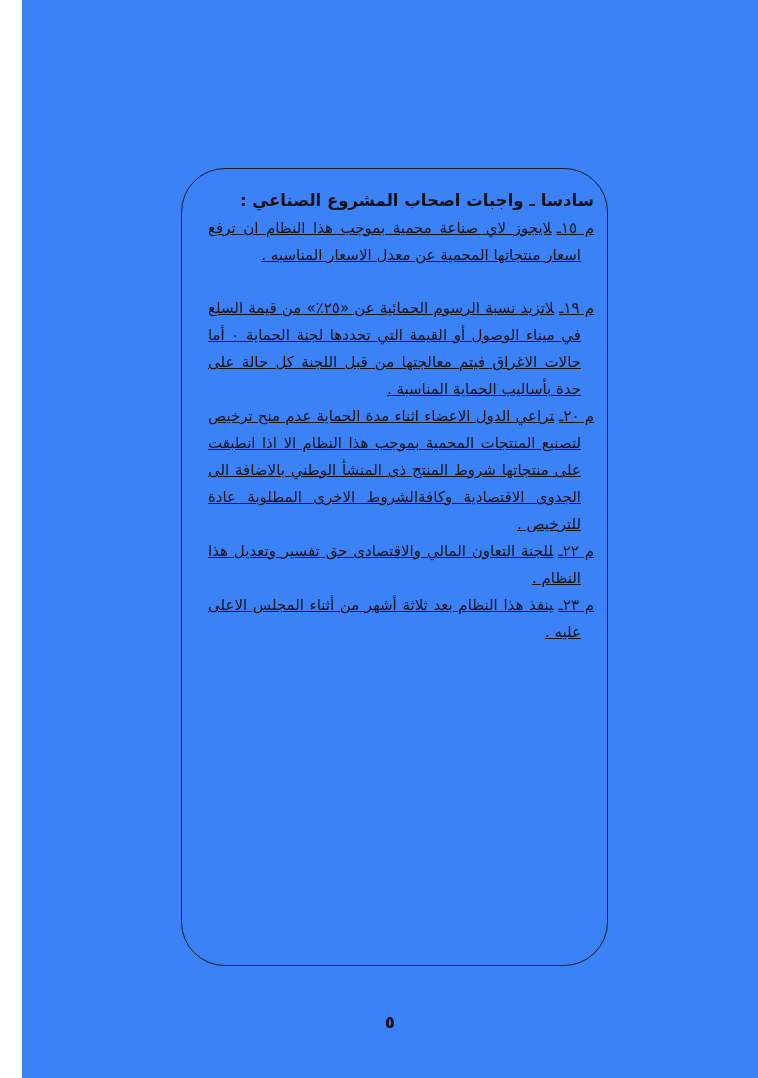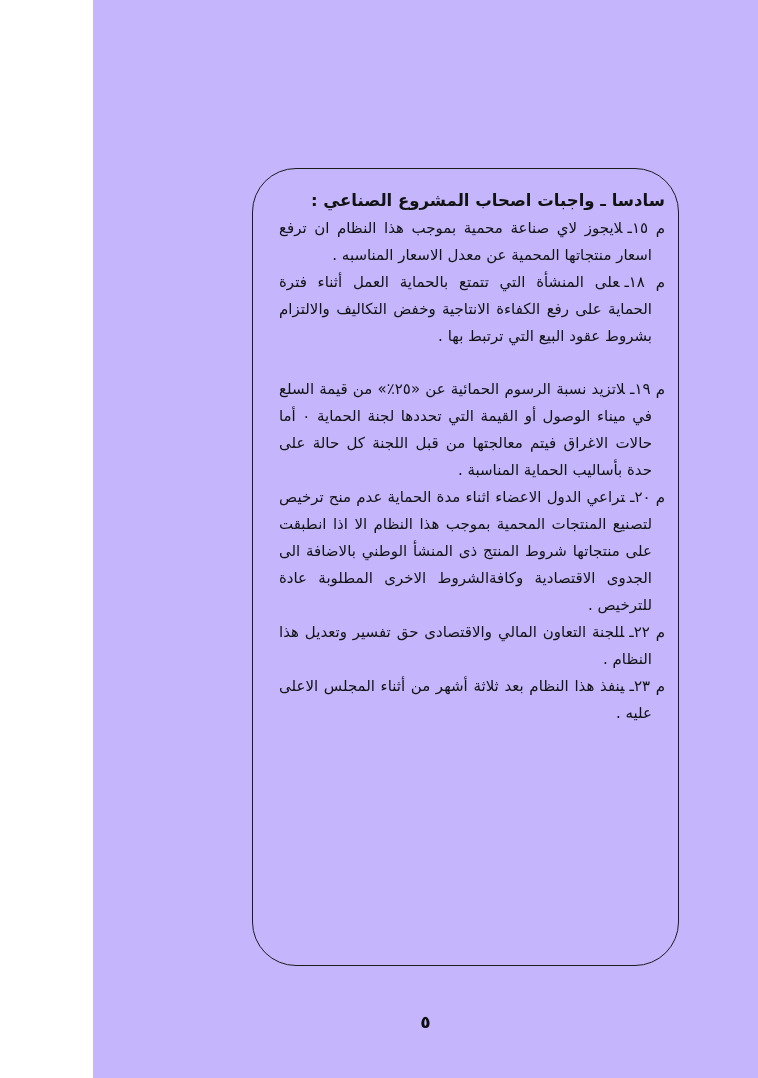--- a/index.html
+++ b/index.html
@@ -2,23 +2,23 @@
 <html lang="ar" dir="rtl"><head>
 <meta charset="utf-8">
 <style>
   html, body {
     margin: 0;
     padding: 0;
     background: #ffffff;
   }
   .page {
     position: relative;
-    width: 665px;
+    width: 736px;
     height: 1078px;
-    background: #c4b5fd;
+    background: #3b82f6;
     font-family: "DejaVu Sans", sans-serif;
     color: #121212;
     overflow: hidden;
   }
   .content-frame {
     position: absolute;
     left: 159px;
     top: 168px;
     width: 427px;
     height: 798px;
@@ -40,20 +40,21 @@
   }
   .article {
     margin: 0;
     font-size: 15px;
     line-height: 27px;
     direction: rtl;
     text-align: justify;
     
     padding-right: 13px;
     text-indent: -13px;
+    text-decoration: underline;
   }
   .article .marker {
     white-space: nowrap;
     margin-inline-end: 5px;
   }
   .page-number {
     position: absolute;
     left: 0;
     right: 0;
     top: 1012px;
@@ -66,21 +67,20 @@
 </head>
 <body>
 
 <div class="page">
 
   <div class="content-frame">
 
     <div class="section">
       <div class="section-heading">سادسا ـ واجبات اصحاب المشروع الصناعي :</div>
       <p class="article"><span class="marker">م ١٥ـ</span><span>لايجوز لاي صناعة محمية بموجب هذا النظام ان ترفع اسعار منتجاتها المحمية عن معدل الاسعار المناسبه .</span></p>
-      <p class="article"><span class="marker">م ١٨ـ</span><span>على المنشأة التي تتمتع بالحماية العمل أثناء فترة الحماية على رفع الكفاءة الانتاجية وخفض التكاليف والالتزام بشروط عقود البيع التي ترتبط بها .</span></p>
     </div>
 
     <div class="section">
       <p class="article"><span class="marker">م ١٩ـ</span><span>لاتزيد نسبة الرسوم الحمائية عن «٢٥٪» من قيمة السلع في ميناء الوصول أو القيمة التي تحددها لجنة الحماية ٠ أما حالات الاغراق فيتم معالجتها من قبل اللجنة كل حالة على حدة بأساليب الحماية المناسبة .</span></p>
       <p class="article"><span class="marker">م ٢٠ـ</span><span>تراعي الدول الاعضاء اثناء مدة الحماية عدم منح ترخيص لتصنيع المنتجات المحمية بموجب هذا النظام الا اذا انطبقت على منتجاتها شروط المنتج ذى المنشأ الوطني بالاضافة الى الجدوى الاقتصادية وكافةالشروط الاخرى المطلوبة عادة للترخيص .</span></p>
       <p class="article"><span class="marker">م ٢٢ـ</span><span>للجنة التعاون المالي والاقتصادى حق تفسير وتعديل هذا النظام .</span></p>
       <p class="article"><span class="marker">م ٢٣ـ</span><span>ينفذ هذا النظام بعد ثلاثة أشهر من أثناء المجلس الاعلى عليه .</span></p>
     </div>
 
   </div>

